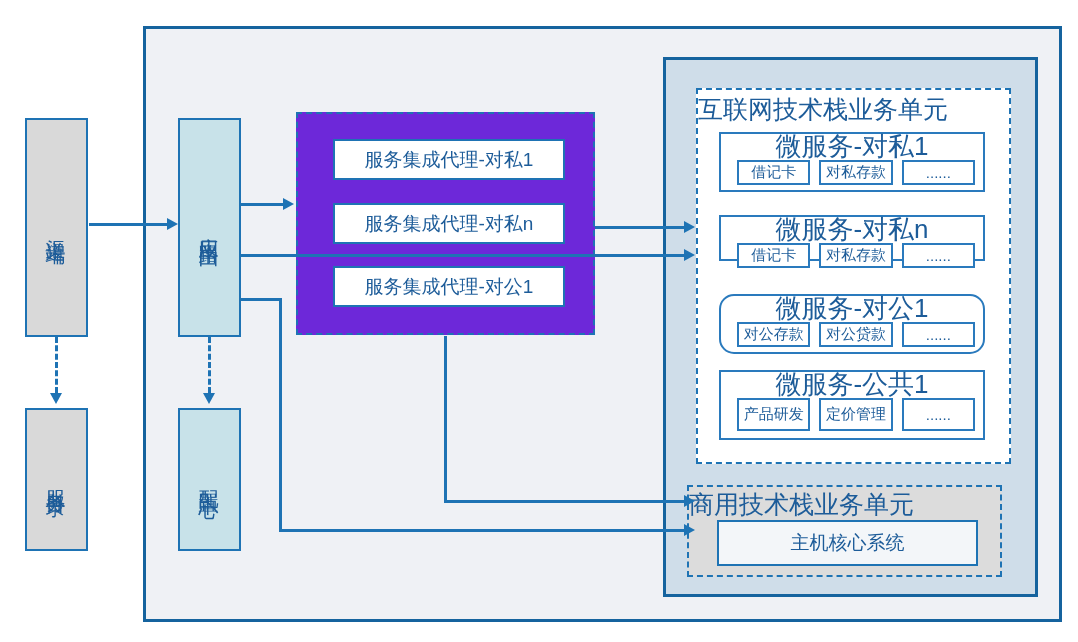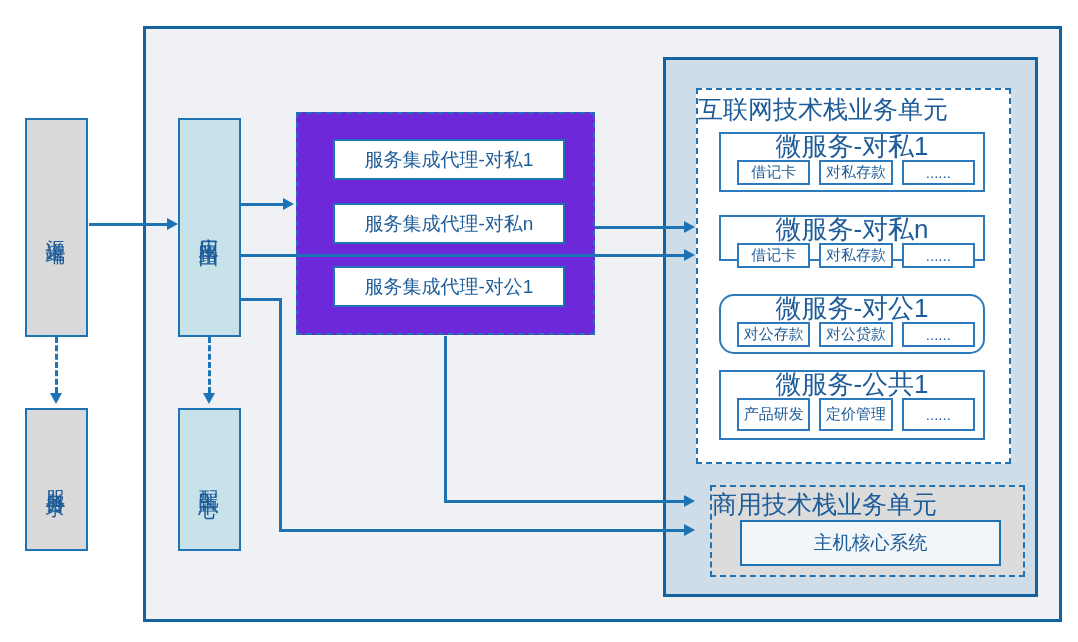--- a/index.html
+++ b/index.html
@@ -11,21 +11,21 @@
   body{font-family:"Liberation Sans","DejaVu Sans",sans-serif;}
   .canvas{position:relative;width:1078px;height:642px;background:#ffffff;overflow:hidden;}
 
   
   .main-container{position:absolute;left:143px;top:26px;width:913px;height:590px;
     background:#eff1f5;border:3px solid var(--border-dark);}
   .right-panel{position:absolute;left:663px;top:57px;width:369px;height:534px;
     background:#cfdde9;border:3px solid var(--border-dark);}
   .internet-unit{position:absolute;left:30px;top:28px;width:311px;height:372px;
     background:#ffffff;border:2px dashed var(--line);}
-  .commercial-unit{position:absolute;left:44px;top:425px;width:311px;height:88px;
+  .commercial-unit{position:absolute;left:21px;top:425px;width:311px;height:88px;
     background:#dcdcdc;border:2px dashed var(--line);}
   .proxy-container{position:absolute;left:296px;top:112px;width:295px;height:219px;
     background:#6d28d9;border:2px dashed var(--line);text-align:right;}
 
   
   .vbox{position:absolute;display:flex;align-items:center;justify-content:center;
     border:2px solid var(--line);color:var(--text);font-size:20px;
     writing-mode:vertical-rl;text-orientation:upright;letter-spacing:3px;}
   .gray{background:#d9d9d9;}
   .cyan{background:#c8e2e9;}

